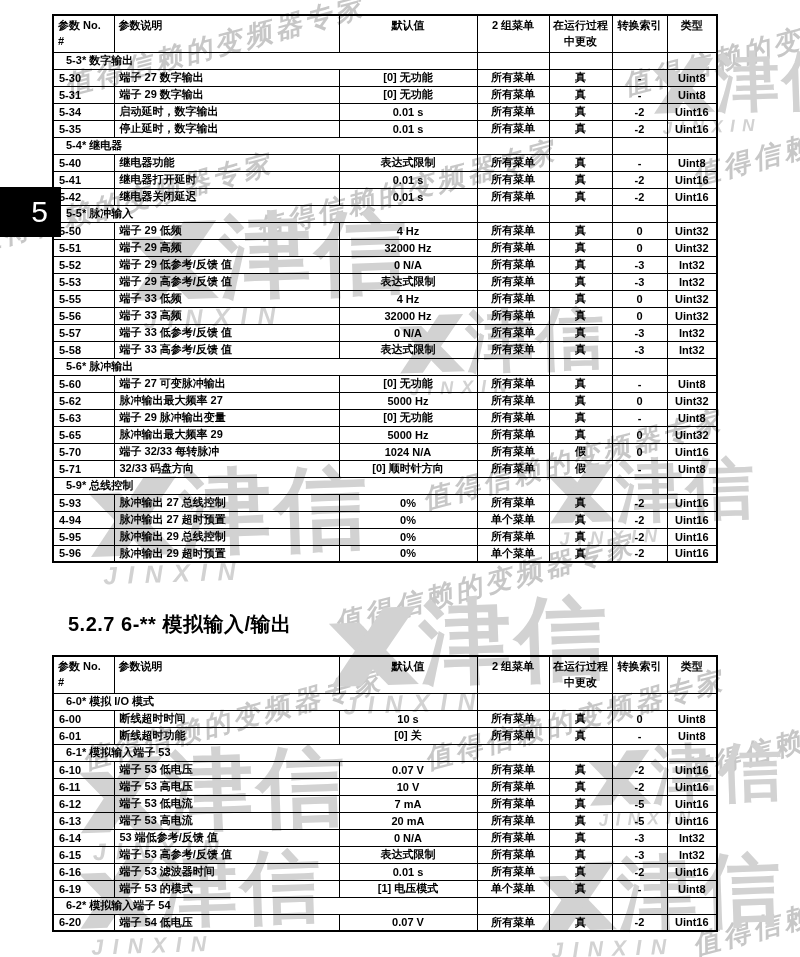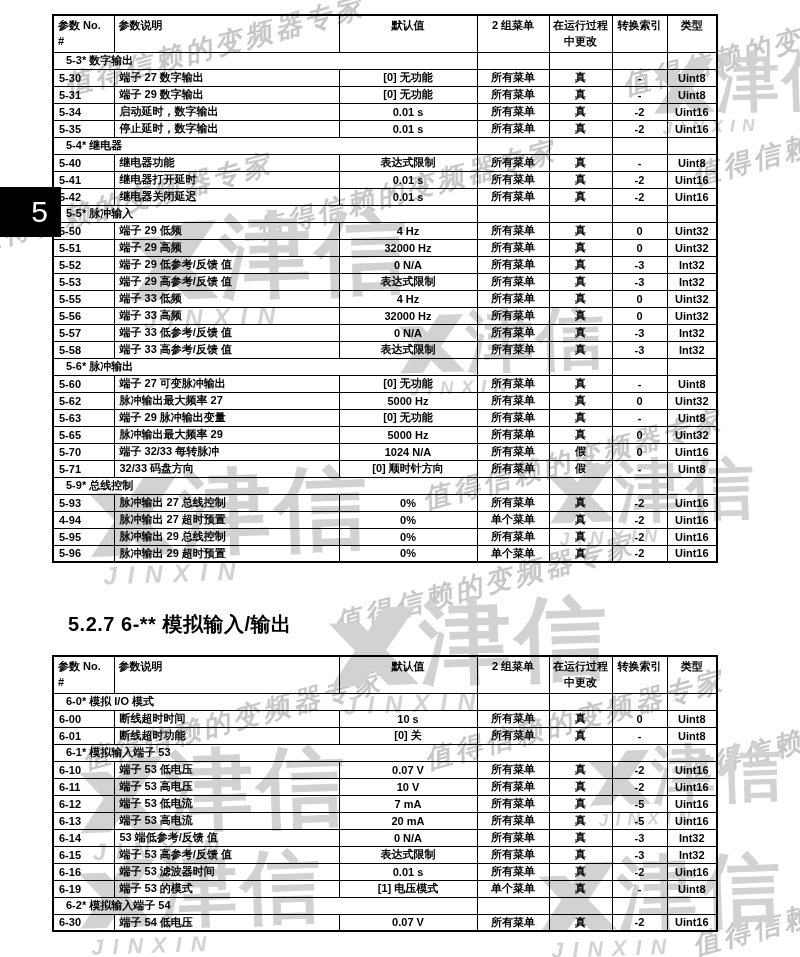--- a/index.html
+++ b/index.html
@@ -623,21 +623,21 @@
           <td class="c">Uint8</td>
         </tr>
         <tr class="section-row">
           <td colspan="3">6-2* 模拟输入端子 54</td>
           <td></td>
           <td></td>
           <td></td>
           <td></td>
         </tr>
         <tr>
-          <td>6-30</td>
+          <td>6-20</td>
           <td>端子 54 低电压</td>
           <td class="c">0.07 V</td>
           <td class="c">所有菜单</td>
           <td class="c">真</td>
           <td class="c">-2</td>
           <td class="c">Uint16</td>
         </tr>
       </tbody>
   </table>
 

